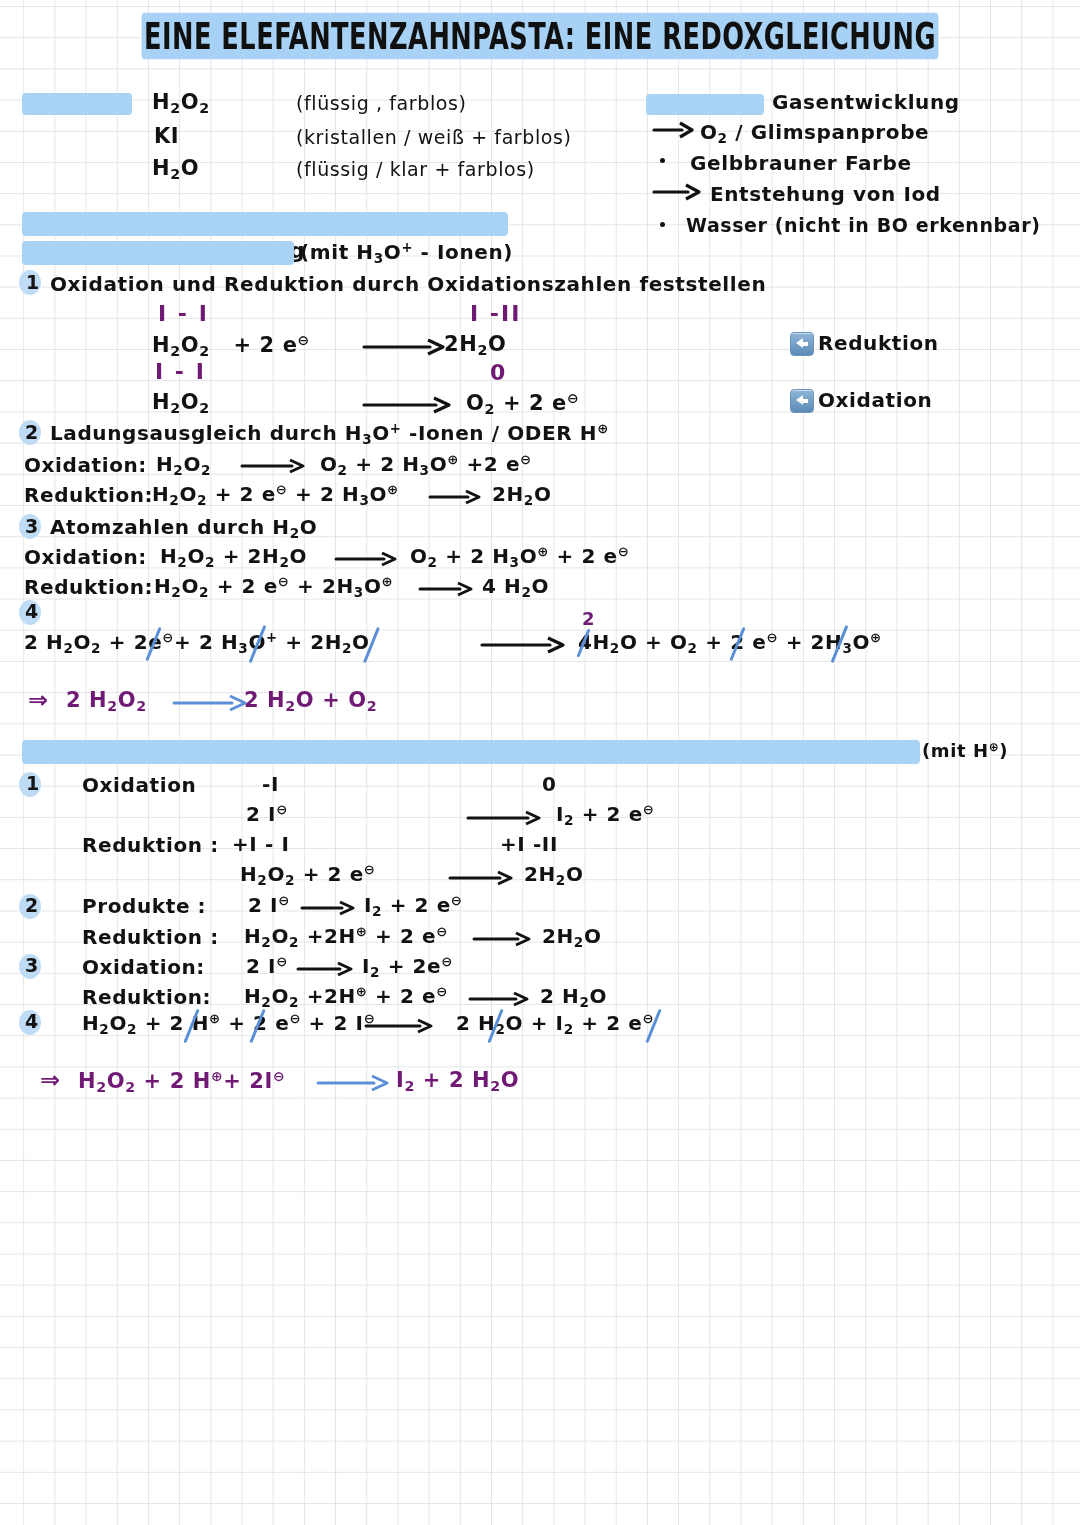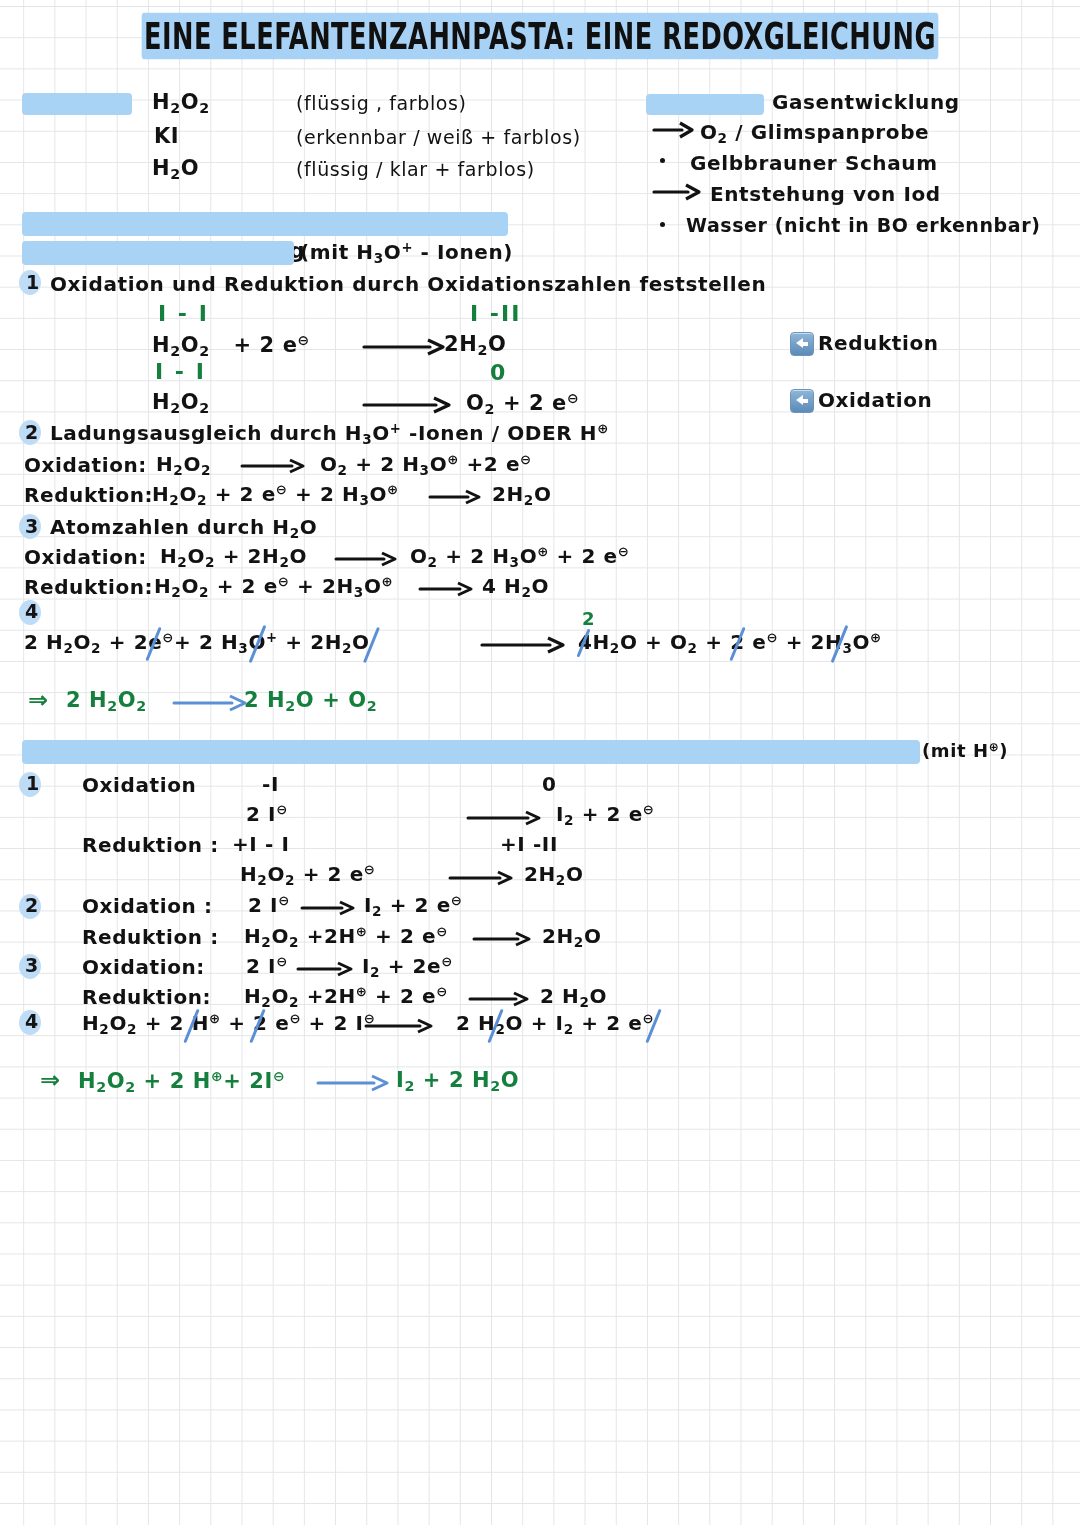--- a/index.html
+++ b/index.html
@@ -24,21 +24,21 @@
 
   
   .hw {
     position:absolute;
     font-family:"DejaVu Sans", sans-serif;
     color:#121212;
     white-space:nowrap;
     letter-spacing:.6px;
     font-weight:600;
   }
-  .hw.blue { color:#15803d; }
+  .hw.blue { color:#701a75; }
   .hw.lite { font-weight:500;margin-left:42px; }
   sub { font-size:.68em; vertical-align:-.28em; font-weight:700;}
   sup { font-size:.66em; vertical-align:.52em; font-weight:700;}
 
   
   #title {
     position:absolute; left:0; right:0; top:14px;
     text-align:center;
     font-family:"DejaVu Sans Condensed","DejaVu Sans", sans-serif;
     font-weight:800;
@@ -126,37 +126,37 @@
     <span class="hl">EINE ELEFANTENZAHNPASTA: EINE REDOXGLEICHUNG</span>
   </div>
 
   <div class="hl-band" style="left:22px;top:93px;width:110px;height:22px;"></div>
   <div class="hw" style="left:24px;top:92px;font-size:19px;">Edukte:</div>
 
   <div class="hw" style="left:152px;top:90px;font-size:21px;">H<sub>2</sub>O<sub>2</sub></div>
   <div class="hw lite" style="left:254px;top:92px;font-size:19px;">(flüssig , farblos)</div>
 
   <div class="hw" style="left:154px;top:124px;font-size:21px;">KI</div>
-  <div class="hw lite" style="left:254px;top:126px;font-size:19px;">(erkennbar / weiß + farblos)</div>
+  <div class="hw lite" style="left:254px;top:126px;font-size:19px;">(kristallen / weiß + farblos)</div>
 
   <div class="hw" style="left:152px;top:156px;font-size:21px;">H<sub>2</sub>O</div>
   <div class="hw lite" style="left:254px;top:158px;font-size:19px;">(flüssig / klar + farblos)</div>
 
   <div class="hl-band" style="left:646px;top:94px;width:118px;height:21px;"></div>
   <div class="hw" style="left:648px;top:92px;font-size:19px;">Produkte:</div>
   <div class="hw" style="left:772px;top:90px;font-size:20px;">Gasentwicklung</div>
 
   <svg class="arrow" style="left:652px;top:120px;" width="42" height="20">
     <path d="M2 10 H30" stroke="#121212" stroke-width="3.2" fill="none" stroke-linecap="round"></path>
     <path d="M28 3 L40 10 L28 17" stroke="#121212" stroke-width="3.2" fill="none" stroke-linejoin="round"></path>
   </svg>
   <div class="hw" style="left:700px;top:120px;font-size:20px;">O<sub>2</sub> / Glimspanprobe</div>
 
   <div style="position:absolute;left:660px;top:158px;width:5px;height:5px;border-radius:50%;background:#121212;"></div>
-  <div class="hw" style="left:690px;top:151px;font-size:20px;">Gelbbrauner Schaum</div>
+  <div class="hw" style="left:690px;top:151px;font-size:20px;">Gelbbrauner Farbe</div>
 
   <svg class="arrow" style="left:652px;top:182px;" width="50" height="20">
     <path d="M2 10 H36" stroke="#121212" stroke-width="3.2" fill="none" stroke-linecap="round"></path>
     <path d="M34 3 L47 10 L34 17" stroke="#121212" stroke-width="3.2" fill="none" stroke-linejoin="round"></path>
   </svg>
   <div class="hw" style="left:710px;top:182px;font-size:20px;text-align:center;">Entstehung von Iod</div>
 
   <div style="position:absolute;left:660px;top:222px;width:5px;height:5px;border-radius:50%;background:#121212;"></div>
   <div class="hw" style="left:686px;top:214px;font-size:19px;">Wasser (nicht in BO erkennbar)</div>
 
@@ -280,21 +280,21 @@
   <div class="hw" style="left:500px;top:832px;font-size:20px;">+I -II</div>
   <div class="hw" style="left:240px;top:862px;font-size:20px;">H<sub>2</sub>O<sub>2</sub>  + 2 e<sup>⊖</sup></div>
   <svg class="arrow" style="left:448px;top:868px;" width="66" height="20">
     <path d="M2 10 H52" stroke="#121212" stroke-width="3" fill="none" stroke-linecap="round"></path>
     <path d="M50 4 L63 10 L50 16" stroke="#121212" stroke-width="3" fill="none" stroke-linejoin="round"></path>
   </svg>
   <div class="hw" style="left:524px;top:862px;font-size:20px;">2H<sub>2</sub>O</div>
 
   <div class="numdot" style="left:19px;top:894px;"></div>
   <div class="numlbl" style="left:25px;top:894px;">2</div>
-  <div class="hw" style="left:82px;top:894px;font-size:20px;">Oxidation :</div>
+  <div class="hw" style="left:82px;top:894px;font-size:20px;">Produkte :</div>
   <div class="hw" style="left:248px;top:893px;font-size:20px;">2 I<sup>⊖</sup></div>
   <svg class="arrow" style="left:300px;top:898px;" width="56" height="20">
     <path d="M2 10 H42" stroke="#121212" stroke-width="3" fill="none" stroke-linecap="round"></path>
     <path d="M40 4 L53 10 L40 16" stroke="#121212" stroke-width="3" fill="none" stroke-linejoin="round"></path>
   </svg>
   <div class="hw" style="left:364px;top:893px;font-size:20px;">I<sub>2</sub> + 2 e<sup>⊖</sup></div>
 
   <div class="hw" style="left:82px;top:925px;font-size:20px;">Reduktion :</div>
   <div class="hw" style="left:244px;top:924px;font-size:20px;">H<sub>2</sub>O<sub>2</sub> +2H<sup>⊕</sup> + 2 e<sup>⊖</sup></div>
   <svg class="arrow" style="left:472px;top:929px;" width="60" height="20">

